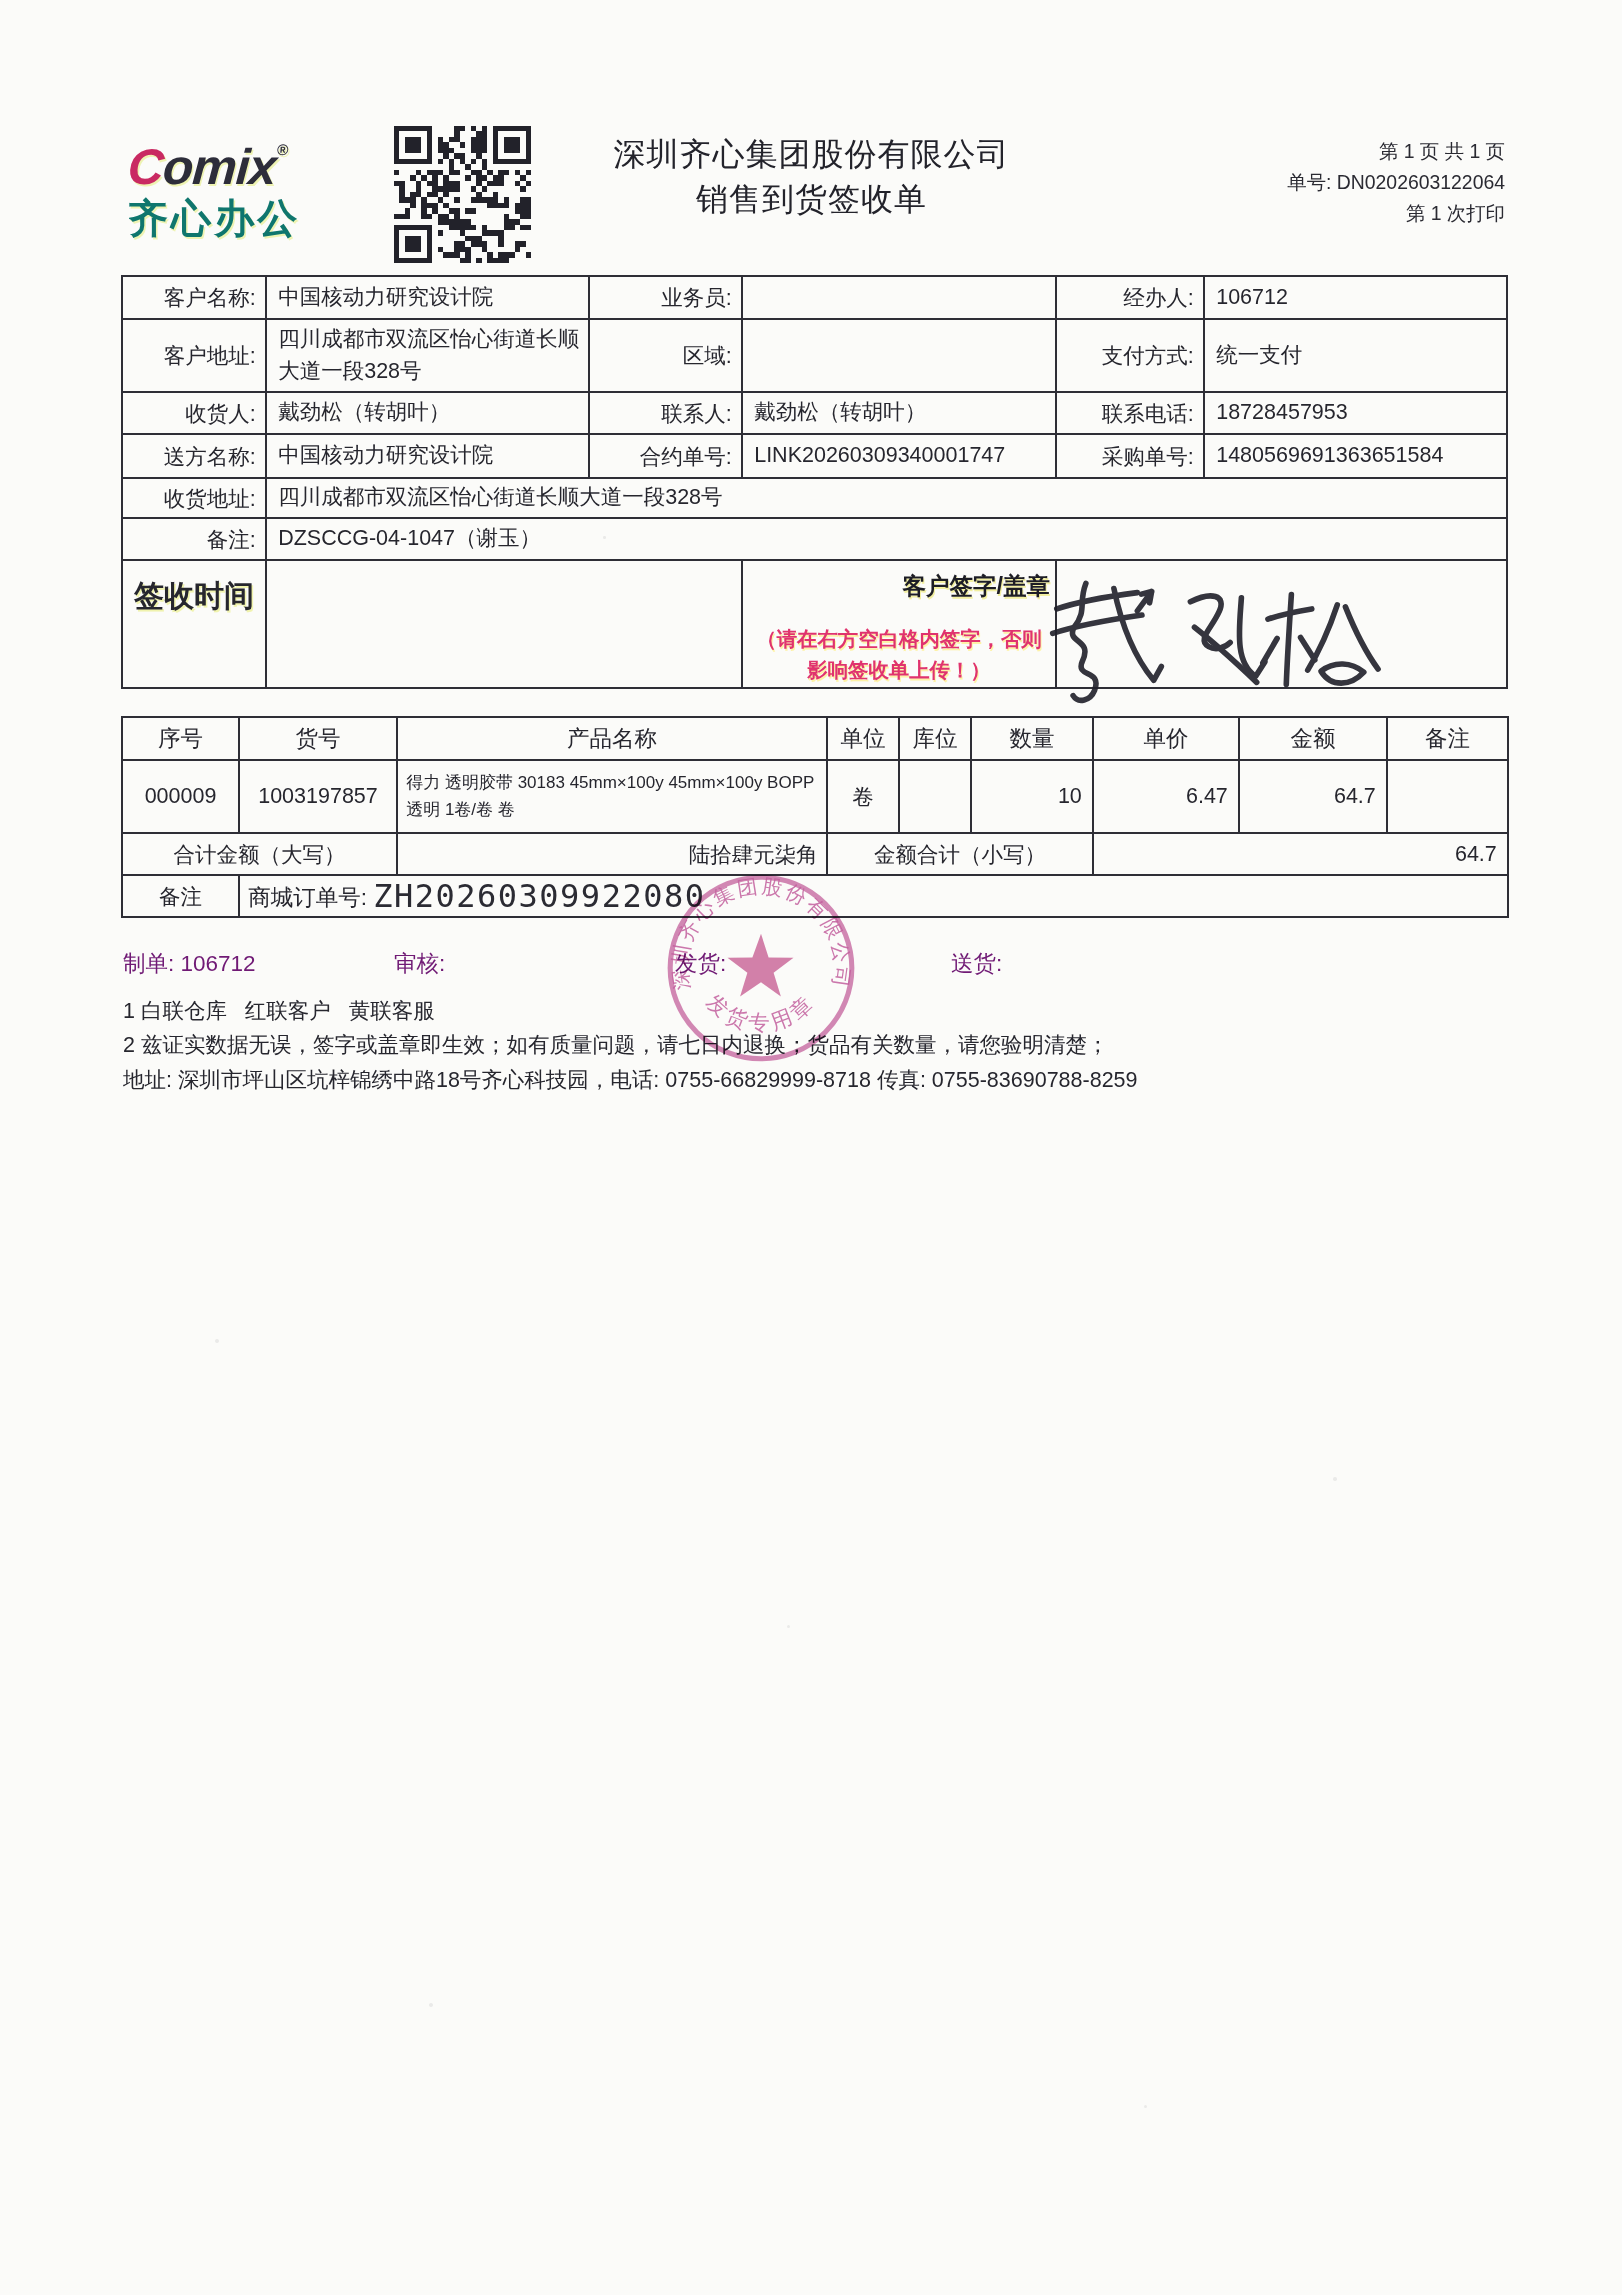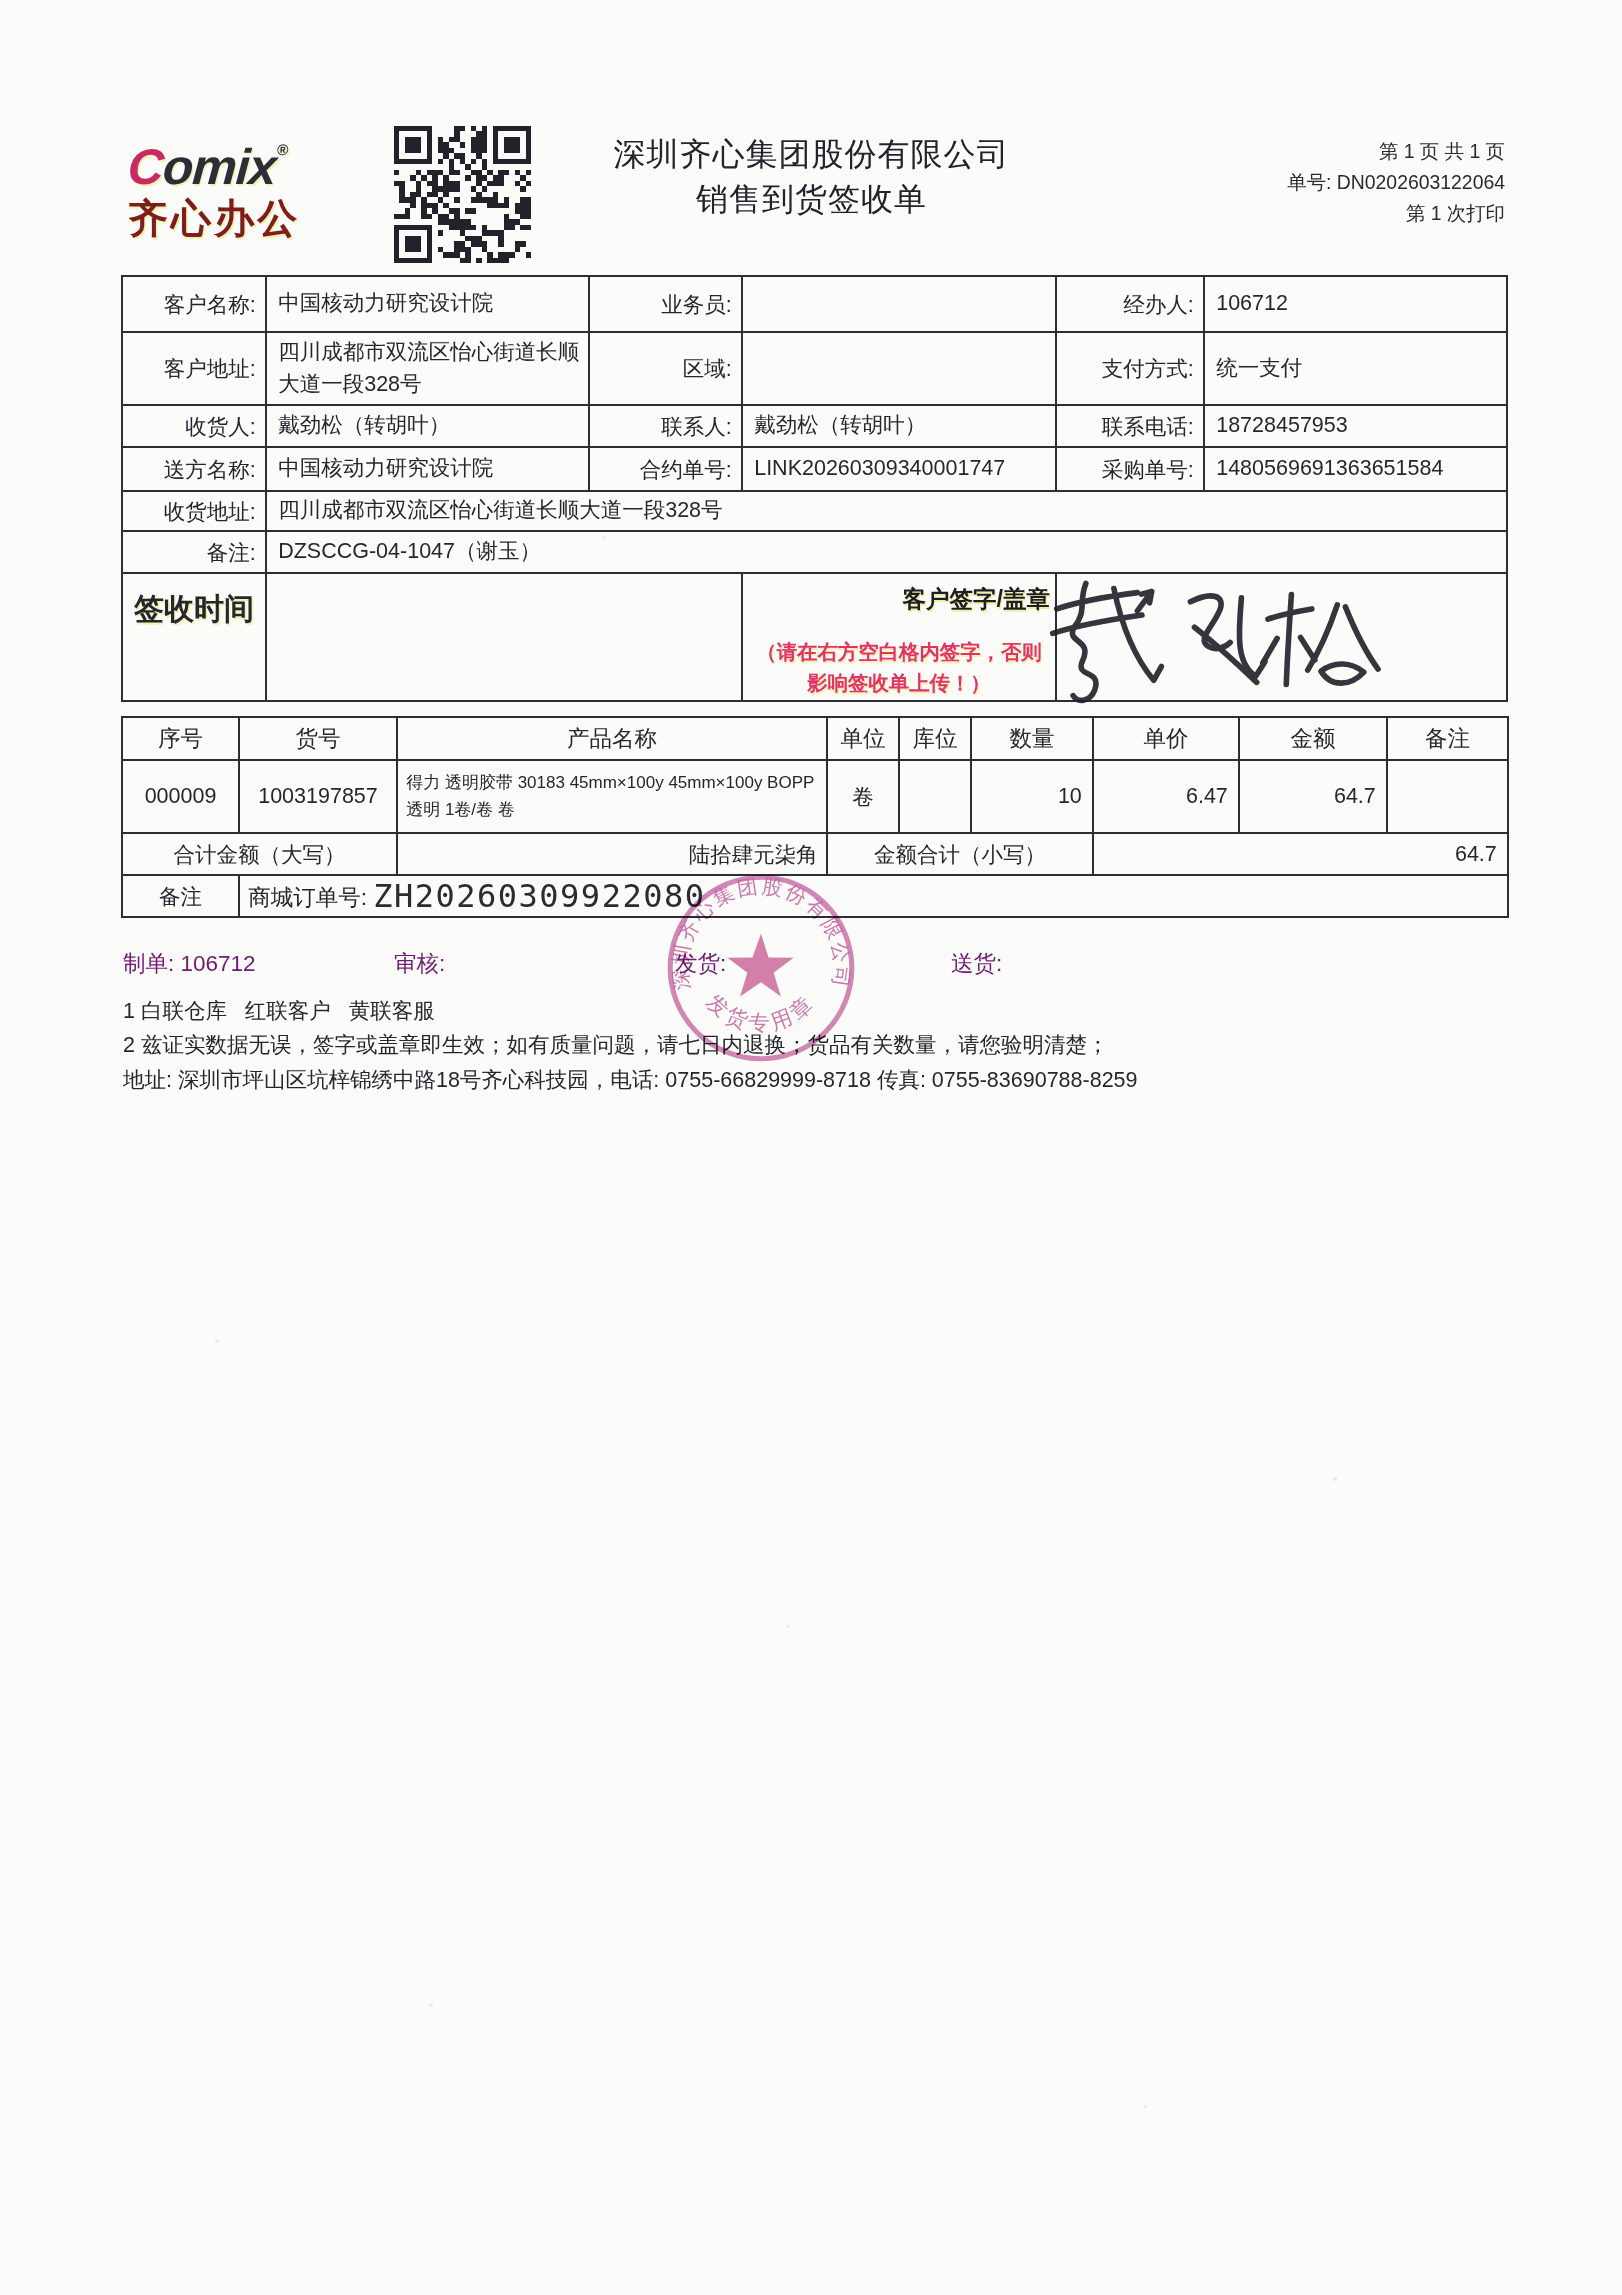--- a/index.html
+++ b/index.html
@@ -13,21 +13,21 @@
   .logo { position:absolute; left:128px; top:142px; }
   .logo-latin {
     font-size:50px; font-weight:bold; font-style:italic; letter-spacing:-1px;
     color:#2d2d3a; text-shadow:1.5px 2px 0 rgba(222,232,90,.45);
     transform:skewX(-4deg); display:inline-block; line-height:1;
   }
   .logo-latin .c1 { color:#c92a62; }
   .logo-reg { font-size:15.3px; vertical-align:top; font-style:normal; }
   .logo-cjk {
     margin-top:3.1px; font-size:40px; font-weight:bold; letter-spacing:3.1px;
-    color:#7f1d1d; text-shadow:1.5px 2px 0 rgba(222,232,90,.45); line-height:1.15;
+    color:#0f766e; text-shadow:1.5px 2px 0 rgba(222,232,90,.45); line-height:1.15;
   }
   .qr { position:absolute; left:394px; top:126px; width:137px; height:137px; }
   .title-block { position:absolute; left:556px; top:132px; width:511px; text-align:center; }
   .title-line { font-size:32px; line-height:45px; letter-spacing:1px; color:#23232b; }
   .meta-block { position:absolute; left:1147px; top:136px; width:358px; text-align:right;
                 font-size:19.4px; line-height:31px; color:#2a2a32; }
   
   table { border-collapse:collapse; table-layout:fixed; position:absolute; }
   td, th { border:2px solid #2e2e36; vertical-align:middle; font-size:21.5px; color:#26262e;
            overflow:hidden; }
@@ -389,21 +389,21 @@
   <table class="t1">
     <colgroup>
       <col style="width:144px">
         <col style="width:323px">
         <col style="width:153px">
       <col style="width:314px">
         <col style="width:148px">
         <col style="width:303px">
     </colgroup>
     <tbody>
-        <tr style="height:56px">
+        <tr style="height:43px">
       <td class="lbl">客户名称:</td>
       <td class="val">中国核动力研究设计院</td>
       <td class="lbl">业务员:</td>
       <td class="val"></td>
       <td class="lbl">经办人:</td>
       <td class="val">106712</td>
     </tr>
     <tr style="height:73px">
       <td class="lbl">客户地址:</td>
       <td class="val">四川成都市双流区怡心街道长顺大道一段328号</td>

